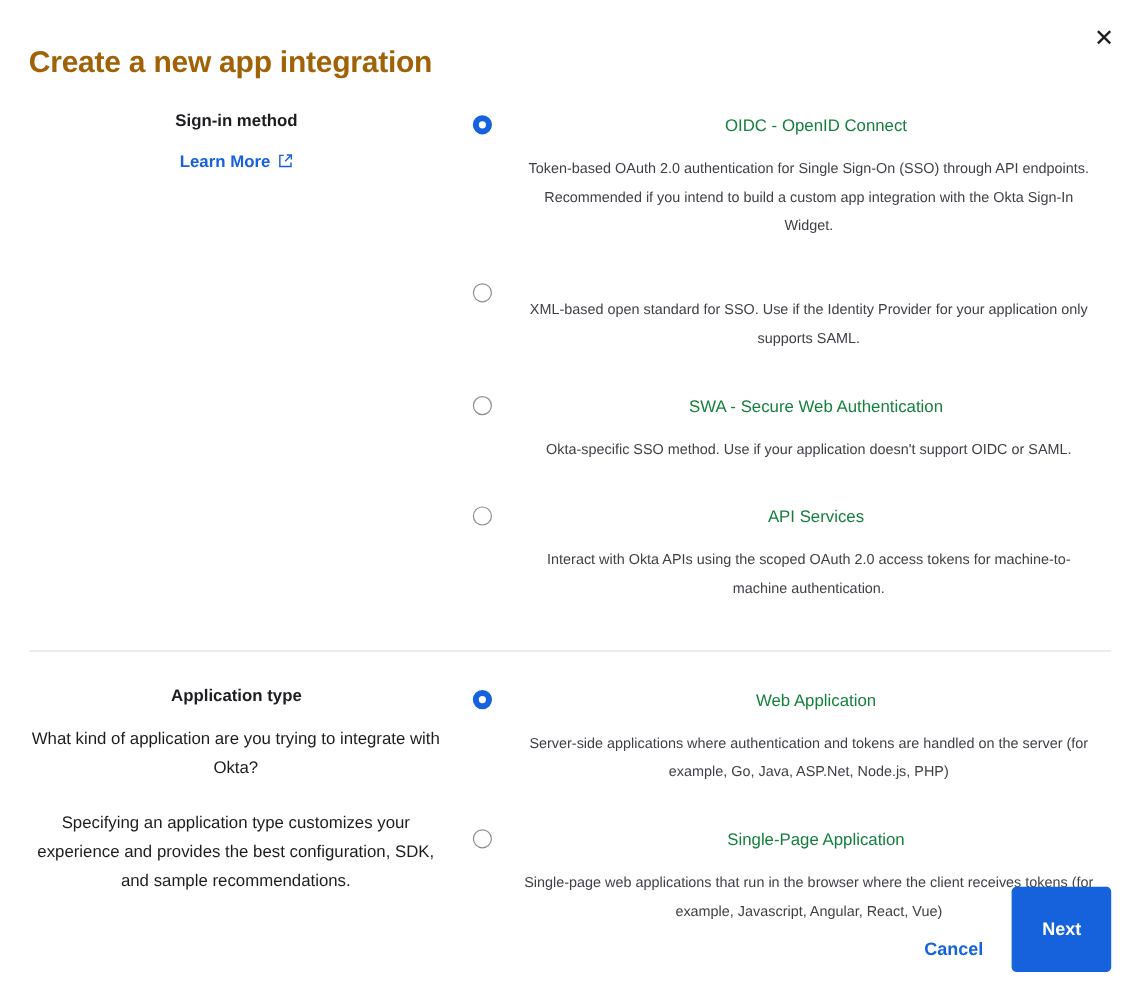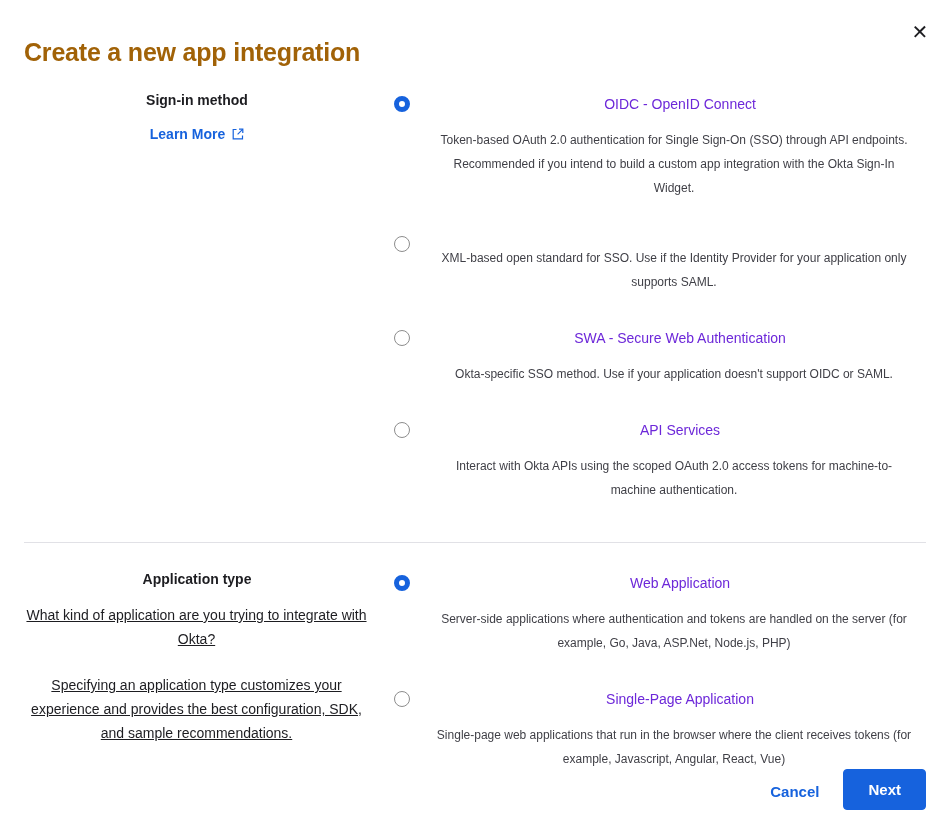--- a/index.html
+++ b/index.html
@@ -78,21 +78,20 @@
     gap: 7px;
   }
   .learn-more .ext-icon svg { display: block; }
   .helper {
     font-size: 14px;
     line-height: 24px;
     color: #1d1d21;
     font-weight: normal;
     margin: 0 0 22px 0;
     max-width: 345px;
-    text-decoration: underline;
   }
   .helper:last-child { margin-bottom: 0; }
 
   .option {
     display: flex;
     align-items: flex-start;
     margin-bottom: 18px;
   }
   .option:last-child { margin-bottom: 0; }
   .radio {
@@ -107,21 +106,21 @@
     cursor: pointer;
   }
   .radio.checked {
     border: 5px solid #1662dd;
     background: #ffffff;
   }
   .opt-body { flex: 1 1 auto; }
   .opt-title {
     font-size: 14px;
     line-height: 20px;
-    color: #6d28d9;
+    color: #15803d;
     margin: 2px 0 6px 12px;
     font-weight: normal;
   }
   .opt-desc {
     font-size: 12px;
     line-height: 24px;
     color: #3f3f46;
     margin: 14px;
     max-width: 512px;
     font-weight: normal;
@@ -152,21 +151,21 @@
     padding: 10px 6px;
     font-family: "Liberation Sans", sans-serif;
   }
   .btn-next {
     background: #1662dd;
     border: 1px solid #1662dd;
     color: #ffffff;
     font-size: 15px;
     font-weight: bold;
     border-radius: 4px;
-    padding: 11px 24px;
+    padding: 26px 24px;
     cursor: pointer;
     font-family: "Liberation Sans", sans-serif;
   }
 </style>
 </head>
 <body>
 
 <div class="dialog">
 
   <button class="close-btn">✕</button>

